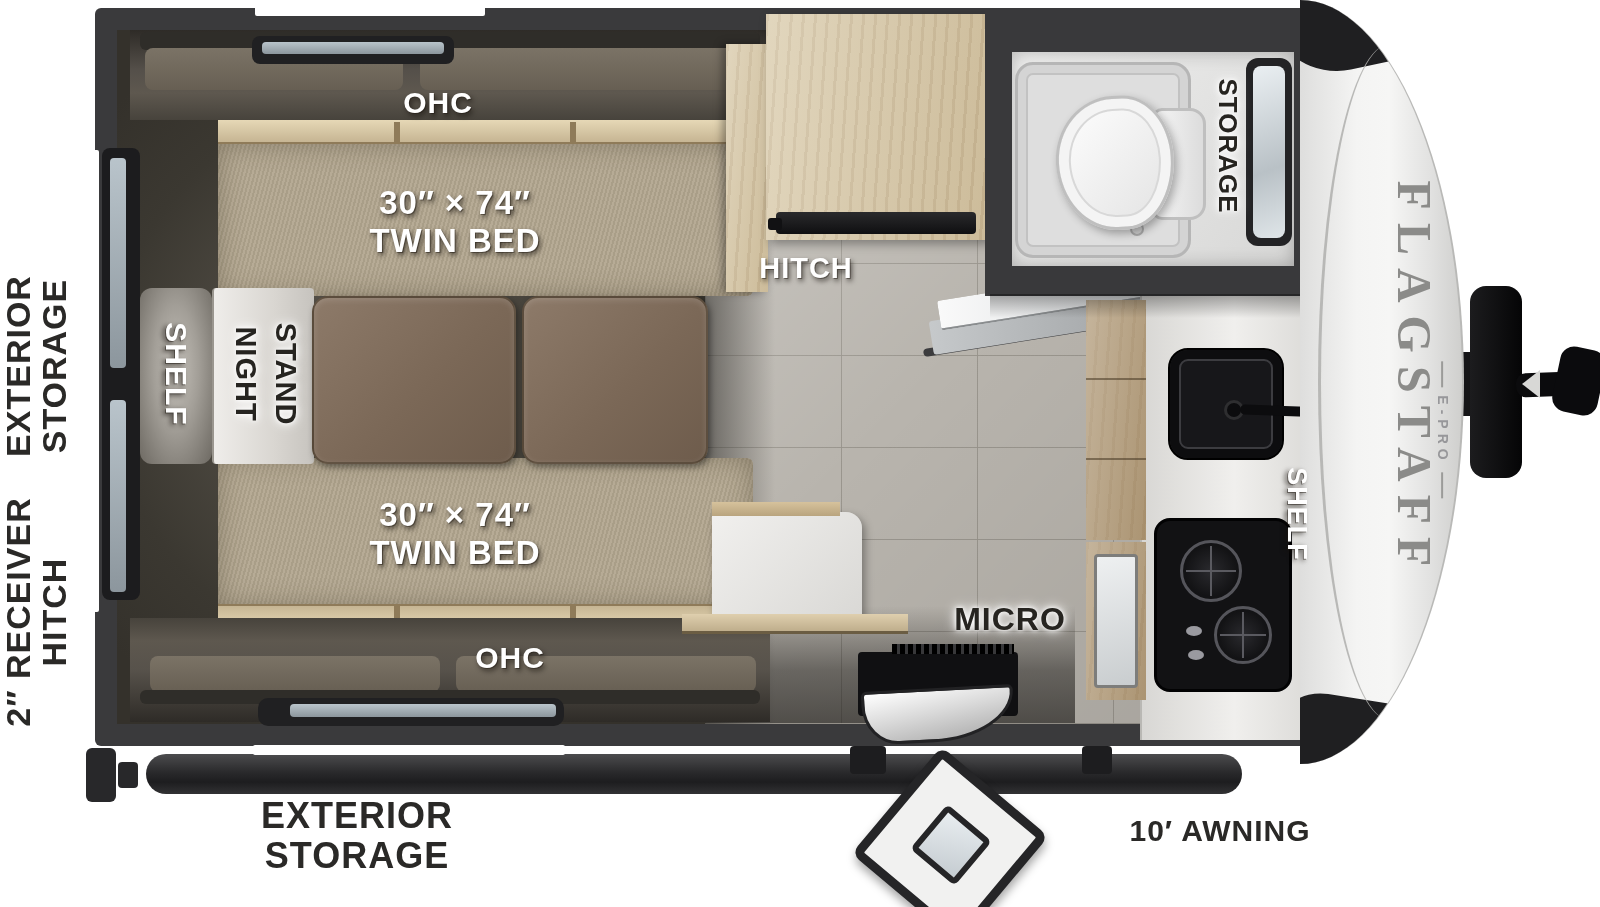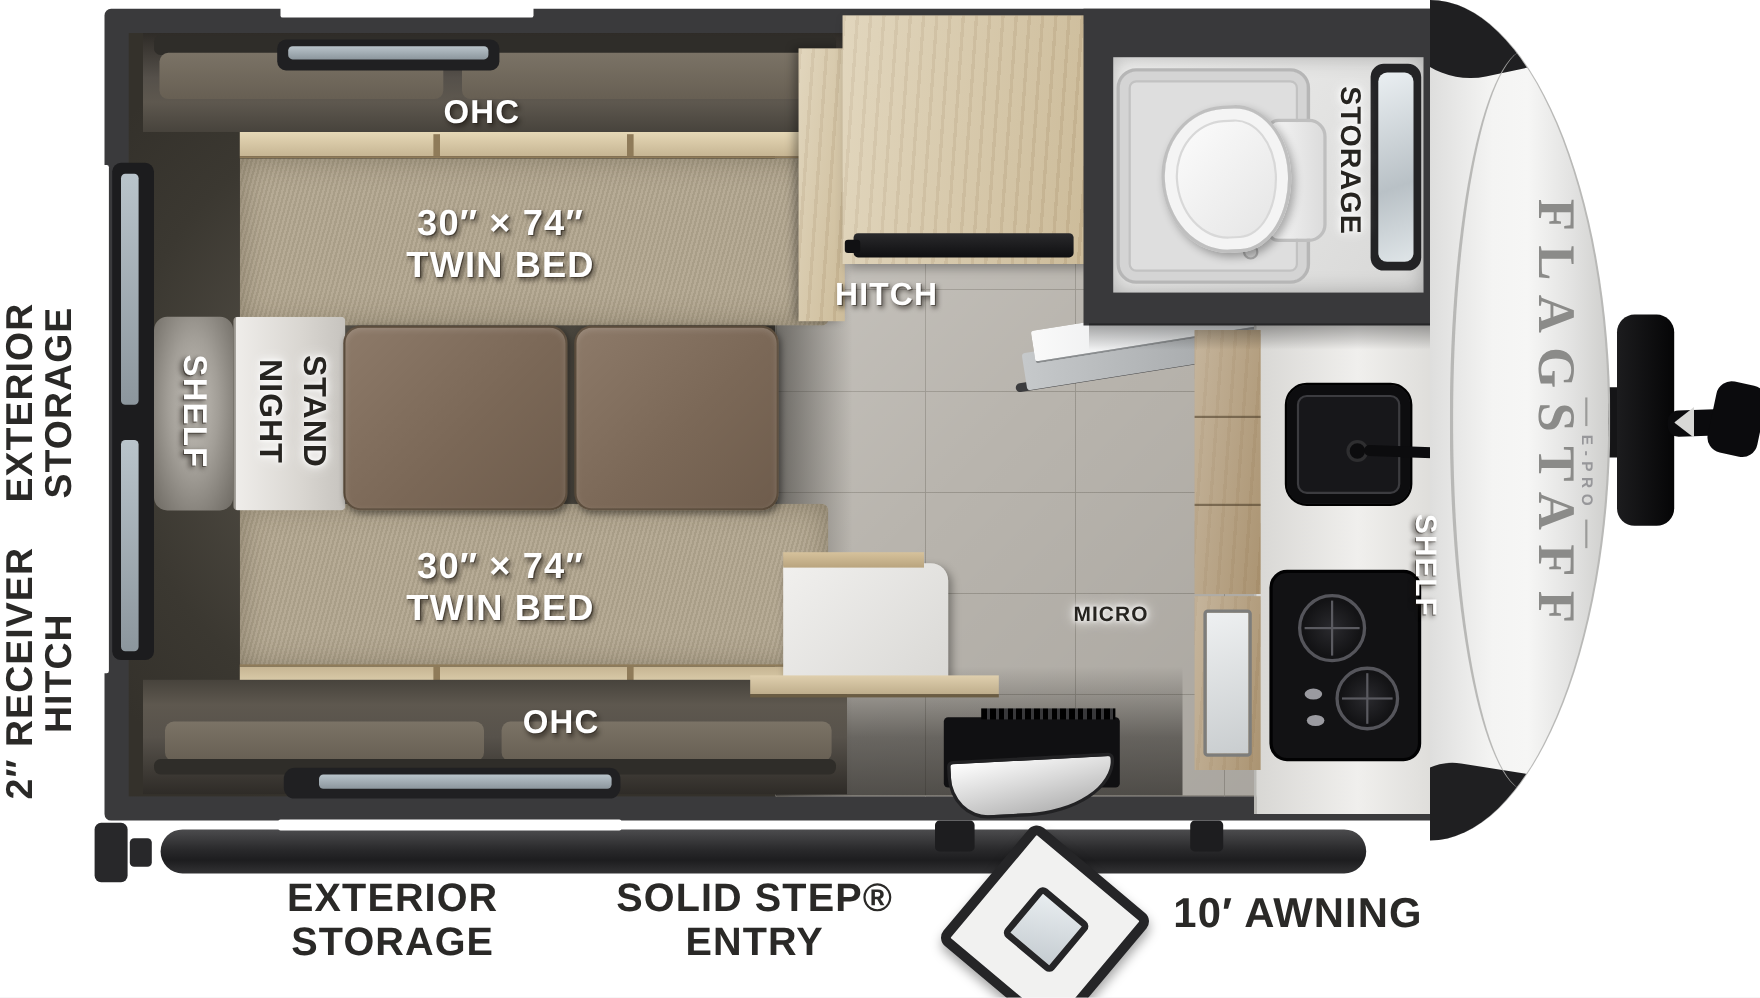--- a/index.html
+++ b/index.html
@@ -151,30 +151,28 @@
   <div class="lbl lbl-w hc" style="left:438px;top:103px;font-size:30px;">OHC</div>
   <div class="lbl lbl-w hc" style="left:455px;top:222px;font-size:33px;">30″ × 74″
 TWIN BED</div>
   <div class="lbl lbl-w vcw" style="left:176px;top:374px;font-size:30px;">SHELF</div>
   <div class="lbl lbl-dglow vcw" style="left:245px;top:374px;font-size:29px;">NIGHT</div>
   <div class="lbl lbl-dglow vcw" style="left:285px;top:374px;font-size:29px;">STAND</div>
   <div class="lbl lbl-w hc" style="left:455px;top:534px;font-size:33px;">30″ × 74″
 TWIN BED</div>
   <div class="lbl lbl-w hc" style="left:510px;top:658px;font-size:30px;">OHC</div>
   <div class="lbl lbl-w hc" style="left:806px;top:269px;font-size:29px;">HITCH</div>
-  <div class="lbl lbl-dglow hc" style="left:1010px;top:560px;font-size:19px;">MICRO</div>
+  <div class="lbl lbl-dglow hc" style="left:1010px;top:620px;font-size:32px;">MICRO</div>
   <div class="lbl lbl-w vcw" style="left:1296px;top:514px;font-size:27px;">SHELF</div>
   <div class="lbl lbl-dglow vcw" style="left:1228px;top:146px;font-size:26px;">STORAGE</div>
 
   <div class="lbl brand vcw" style="left:1414px;top:380px;font-size:48px;letter-spacing:13px;font-weight:600;z-index:30;">FLAGSTAFF</div>
   <div class="lbl epro vcw" style="left:1443px;top:430px;font-size:14px;letter-spacing:5px;font-weight:700;z-index:30;">E-PRO</div>
 
   <div class="lbl lbl-x vccw" style="left:36px;top:366px;font-size:34px;line-height:1.06;">EXTERIOR
 STORAGE</div>
   <div class="lbl lbl-x vccw" style="left:36px;top:612px;font-size:34px;line-height:1.06;">2″ RECEIVER
 HITCH</div>
   <div class="lbl lbl-x hc" style="left:357px;top:836px;font-size:36px;line-height:1.1;">EXTERIOR
 STORAGE</div>
-  <div class="lbl lbl-x hc" style="left:686px;top:836px;font-size:36px;line-height:1.1;">SOLID STEP®
-ENTRY</div>
-  <div class="lbl lbl-x hc" style="left:1180px;top:831px;font-size:38px;">10′ AWNING</div>
+  <div class="lbl lbl-x hc" style="left:1220px;top:831px;font-size:30px;">10′ AWNING</div>
 
 </div>
 
 </body></html>

